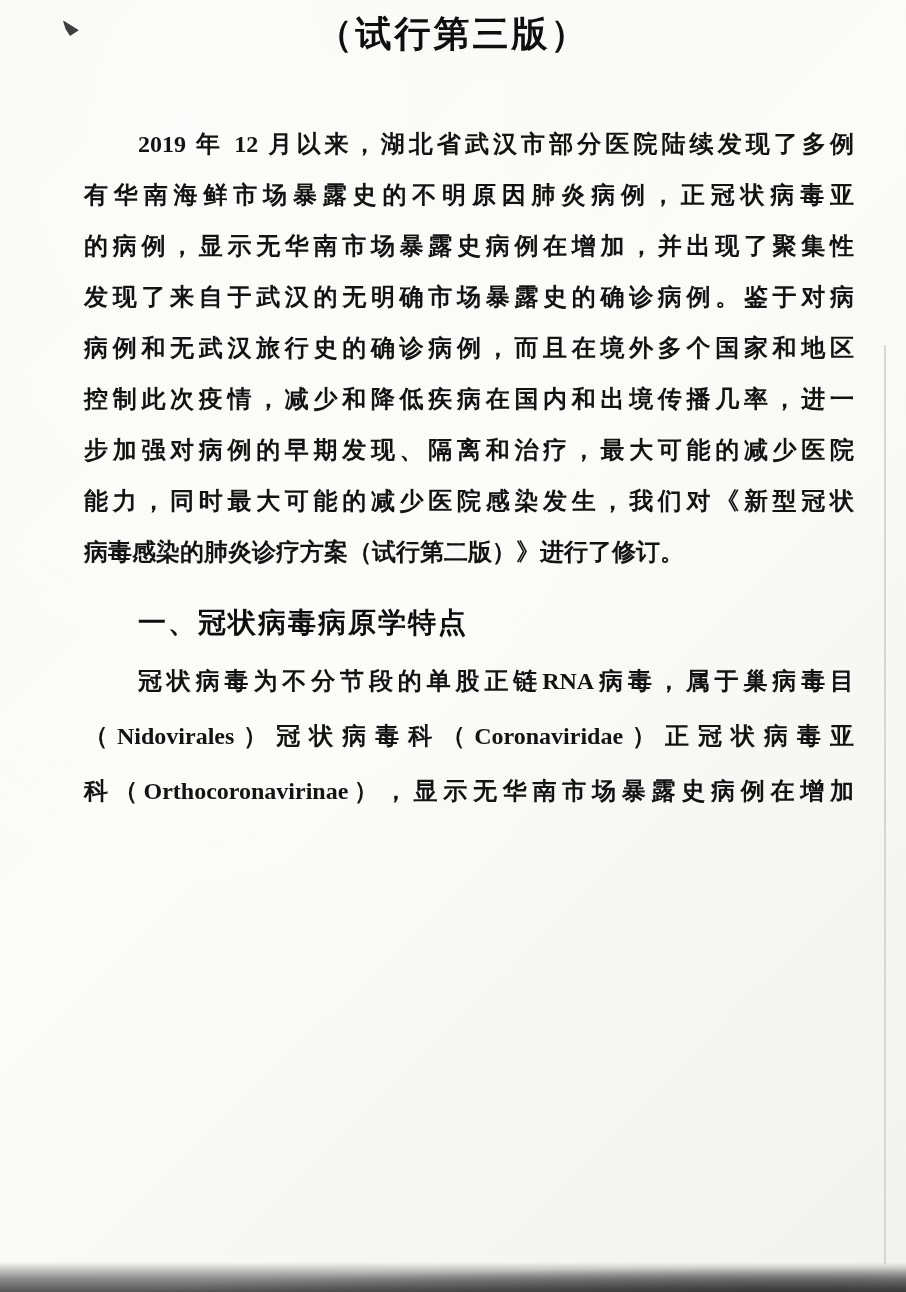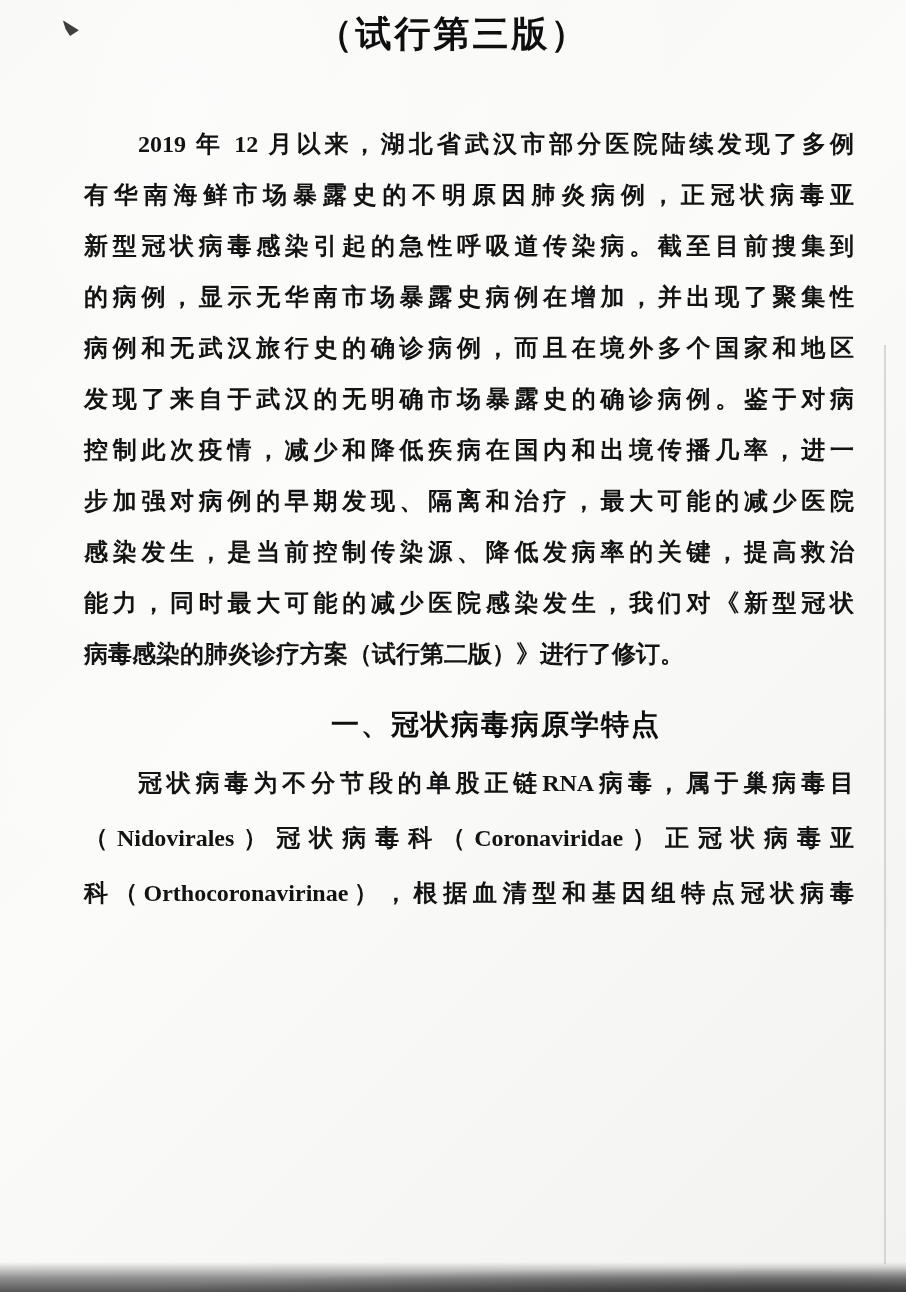--- a/index.html
+++ b/index.html
@@ -64,57 +64,54 @@
   .line.indent { text-indent: 54px; }
   .line.lastline { text-align-last: left; }
 
   .heading {
     margin: 26px 0 0 54px;
     font-family: "Liberation Sans", "DejaVu Sans", sans-serif;
     font-size: 28px;
     font-weight: 700;
     letter-spacing: 2px;
     color: #0e0e0e;
-    text-align: center;
   }
 
   .para2 { margin-top: 12px; }
   .para2 .line { line-height: 55px; height: 55px; }
 </style>
 </head>
 <body>
 
 <div class="page">
 
   <div class="artifact-topleft"></div>
 
   <div class="title second">（试行第三版）</div>
 
   <div class="body-col">
 
     <div class="para1">
       <div class="line indent">2019 年 12 月以来，湖北省武汉市部分医院陆续发现了多例</div>
       <div class="line">有华南海鲜市场暴露史的不明原因肺炎病例，正冠状病毒亚</div>
-      <div class="line">新型冠状病毒感染引起的急性呼吸道传染病。截至目前搜集到</div>
       <div class="line">的病例，显示无华南市场暴露史病例在增加，并出现了聚集性</div>
+      <div class="line">发现了来自于武汉的无明确市场暴露史的确诊病例。鉴于对病</div>
       <div class="line">病例和无武汉旅行史的确诊病例，而且在境外多个国家和地区</div>
-      <div class="line">发现了来自于武汉的无明确市场暴露史的确诊病例。鉴于对病</div>
       <div class="line">控制此次疫情，减少和降低疾病在国内和出境传播几率，进一</div>
       <div class="line">步加强对病例的早期发现、隔离和治疗，最大可能的减少医院</div>
-      <div class="line">感染发生，是当前控制传染源、降低发病率的关键，提高救治</div>
       <div class="line">能力，同时最大可能的减少医院感染发生，我们对《新型冠状</div>
       <div class="line lastline">病毒感染的肺炎诊疗方案（试行第二版）》进行了修订。</div>
     </div>
 
     <div class="heading">一、冠状病毒病原学特点</div>
 
     <div class="para2">
       <div class="line indent">冠状病毒为不分节段的单股正链RNA病毒，属于巢病毒目</div>
       <div class="line">（Nidovirales）冠状病毒科（Coronaviridae）正冠状病毒亚</div>
-      <div class="line">科（Orthocoronavirinae），根据血清型和基因组特点冠状病毒</div>
+      <div class="line">科（Orthocoronavirinae），显示无华南市场暴露史病例在增加</div>
     </div>
 
   </div>
 
   <div class="right-edge-line"></div>
   <div class="bottom-edge"></div>
 
 </div>
 
 </body></html>

